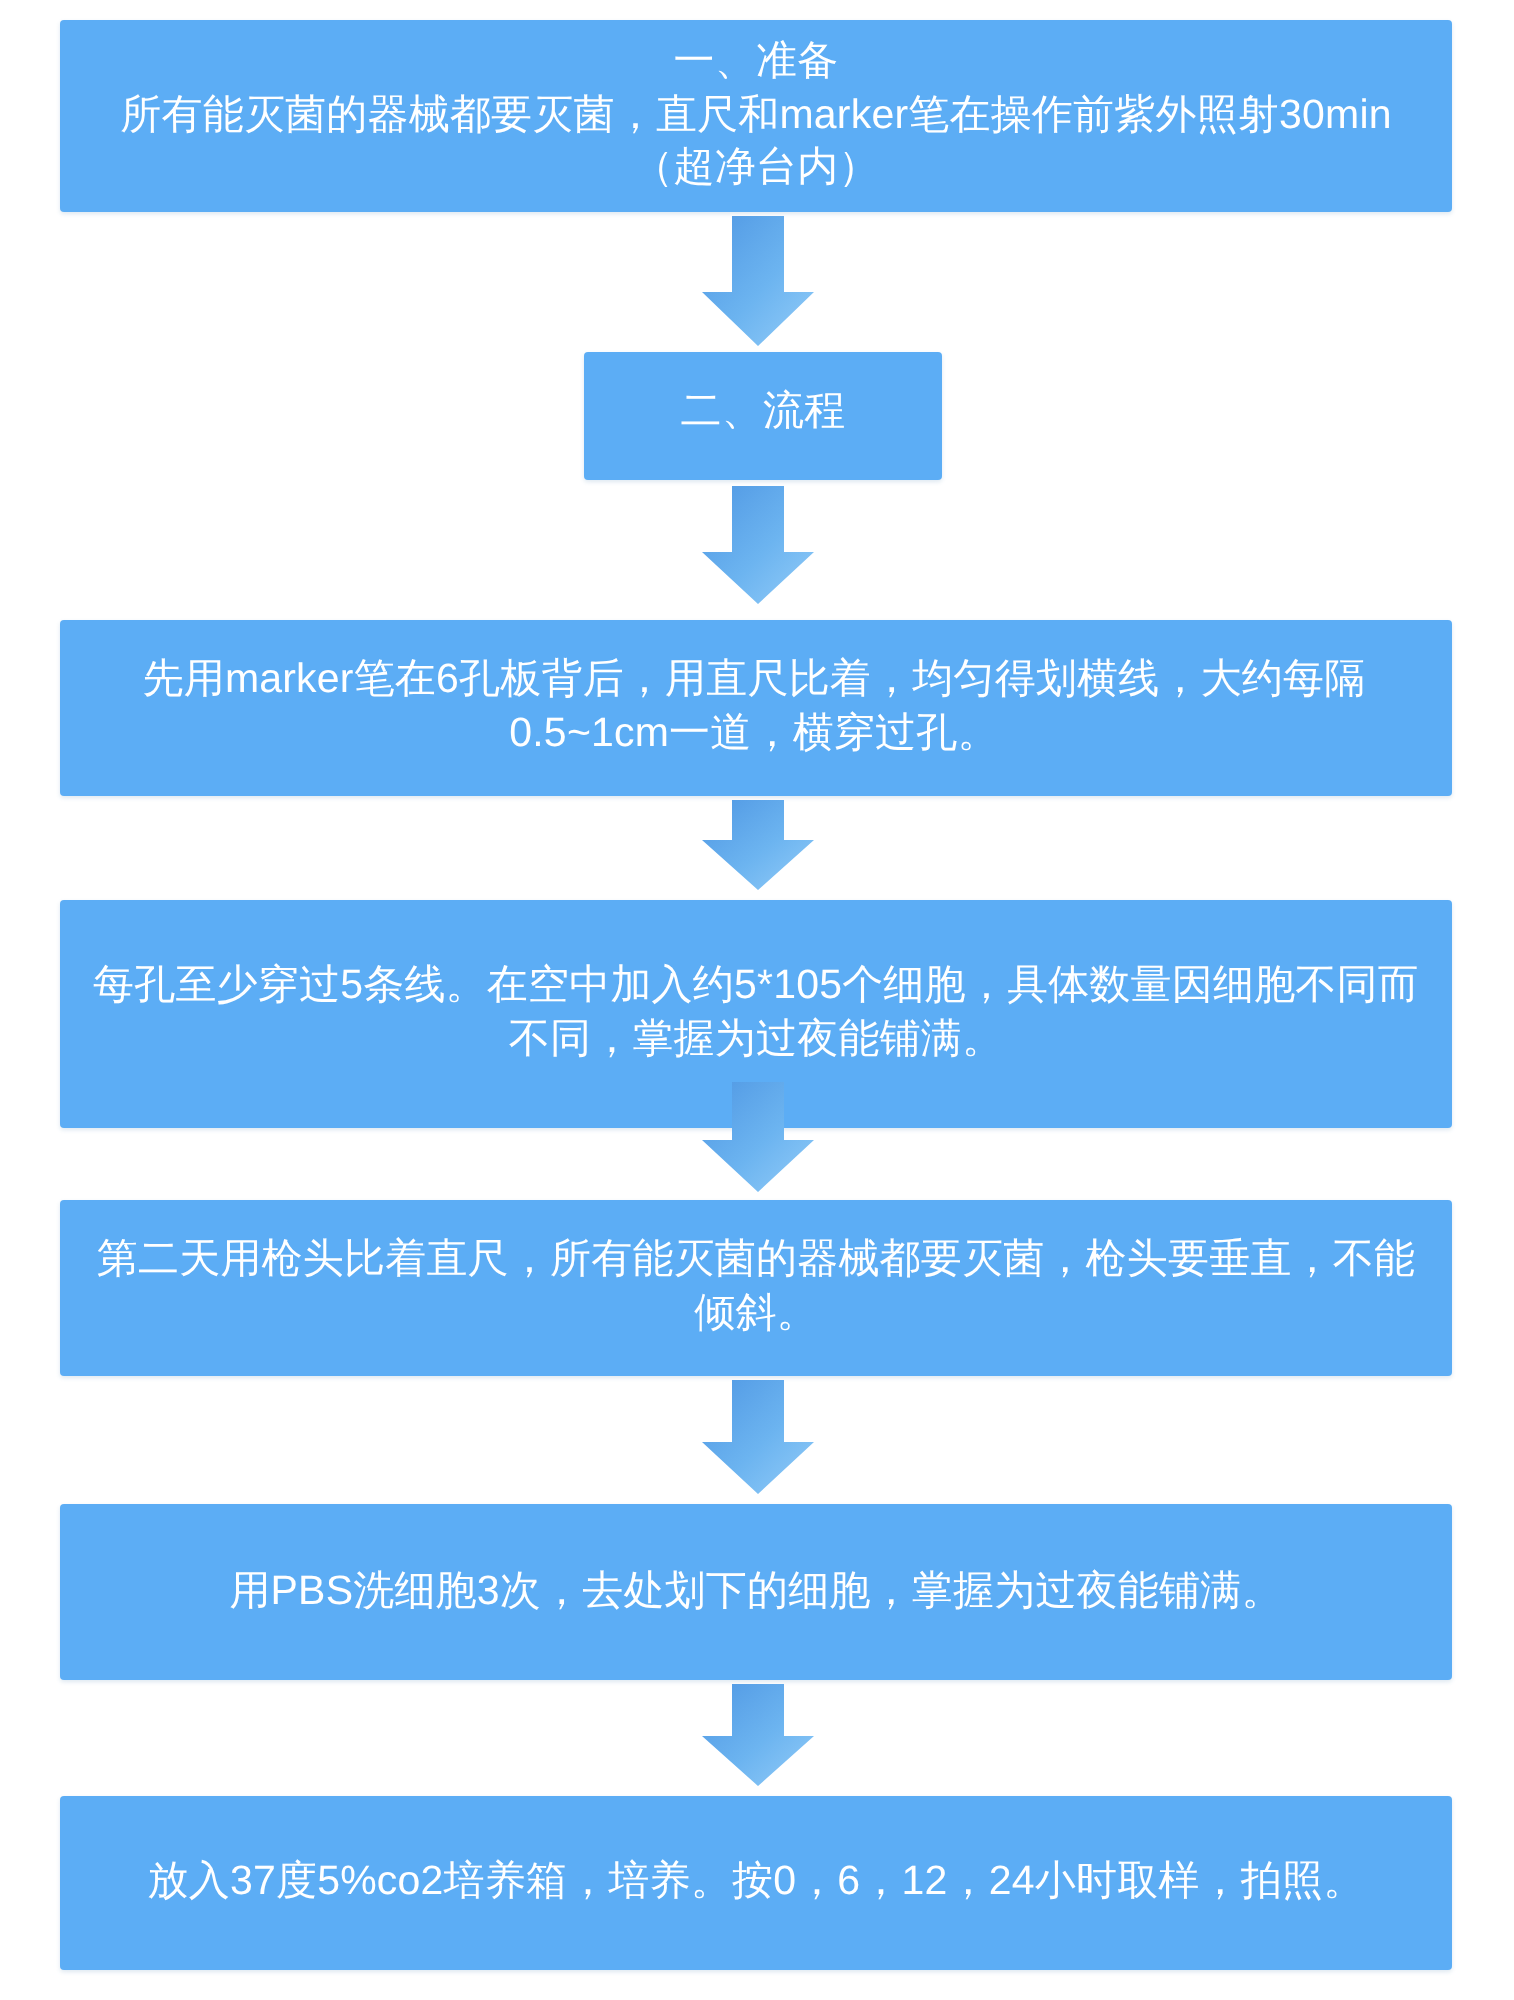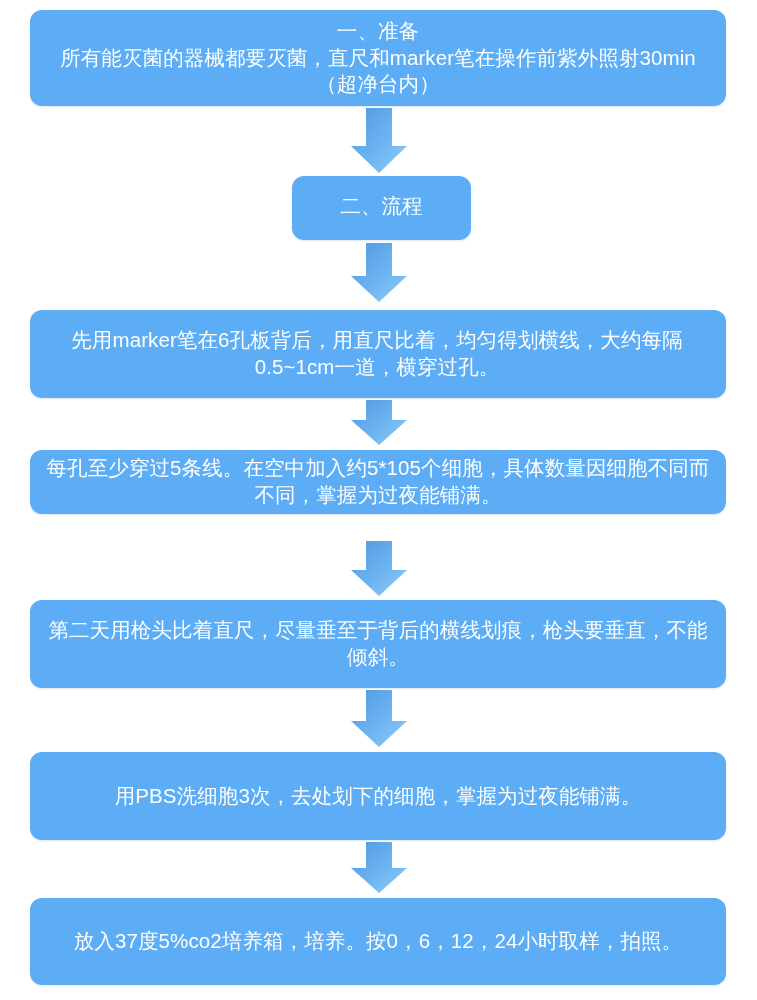--- a/index.html
+++ b/index.html
@@ -20,21 +20,21 @@
     left: 0;
     top: 0;
     width: 757px;
     height: 1000px;
   }
 
   .node {
     position: absolute;
     box-sizing: border-box;
     background: #5cadf5;
-    border-radius: 12px;
+    border-radius: 2px;
     color: #ffffff;
     display: flex;
     align-items: center;
     justify-content: center;
     text-align: center;
     line-height: 1.30;
     font-size: 20.5px;
     letter-spacing: 0.1px;
     padding: 4px 14px;
     box-shadow: 0 1px 2px rgba(70,130,180,0.18);
@@ -46,21 +46,21 @@
     white-space: pre-line;
   }
 
   
   .node.wide { left: 30px; width: 696px; }
 
   
   #node-prepare      { top: 10px;  height: 96px; }
   #node-procedure    { left: 292px; width: 179px; top: 176px; height: 64px; font-family: Liberation Mono, monospace; }
   #node-step-mark    { top: 310px; height: 88px; padding-left: 12px; }
-  #node-step-seed    { top: 450px; height: 64px; }
+  #node-step-seed    { top: 450px; height: 114px; }
   #node-step-scratch { top: 600px; height: 88px; }
   #node-step-wash    { top: 752px; height: 88px; }
   #node-step-incubate{ top: 898px; height: 87px; justify-content: flex-end; }
 
   
   .arrow {
     position: absolute;
     left: 50%;
     transform: translateX(-50%);
   }
@@ -141,21 +141,21 @@
           <stop offset="0%" stop-color="#4f97e3"></stop>
           <stop offset="55%" stop-color="#6cb4f0"></stop>
           <stop offset="100%" stop-color="#93ccf8"></stop>
         </linearGradient>
       </defs>
       <polygon points="16,0 42,0 42,29 57,29 29,55 1,29 16,29" fill="url(#g4)"></polygon>
     </svg>
   </div>
 
   <div class="node wide" id="node-step-scratch">
-    <span class="node-text">第二天用枪头比着直尺，尽量垂至于背后的横线划痕，枪头要垂直，不能倾斜。</span>
+    <span class="node-text">第二天用枪头比着直尺，所有能灭菌的器械都要灭菌，枪头要垂直，不能倾斜。</span>
   </div>
 
   <div class="arrow" id="arrow-5">
     <svg width="58" height="58" viewBox="0 0 58 58">
       <defs>
         <linearGradient id="g5" x1="0" y1="0" x2="1" y2="1">
           <stop offset="0%" stop-color="#4f97e3"></stop>
           <stop offset="55%" stop-color="#6cb4f0"></stop>
           <stop offset="100%" stop-color="#93ccf8"></stop>
         </linearGradient>

